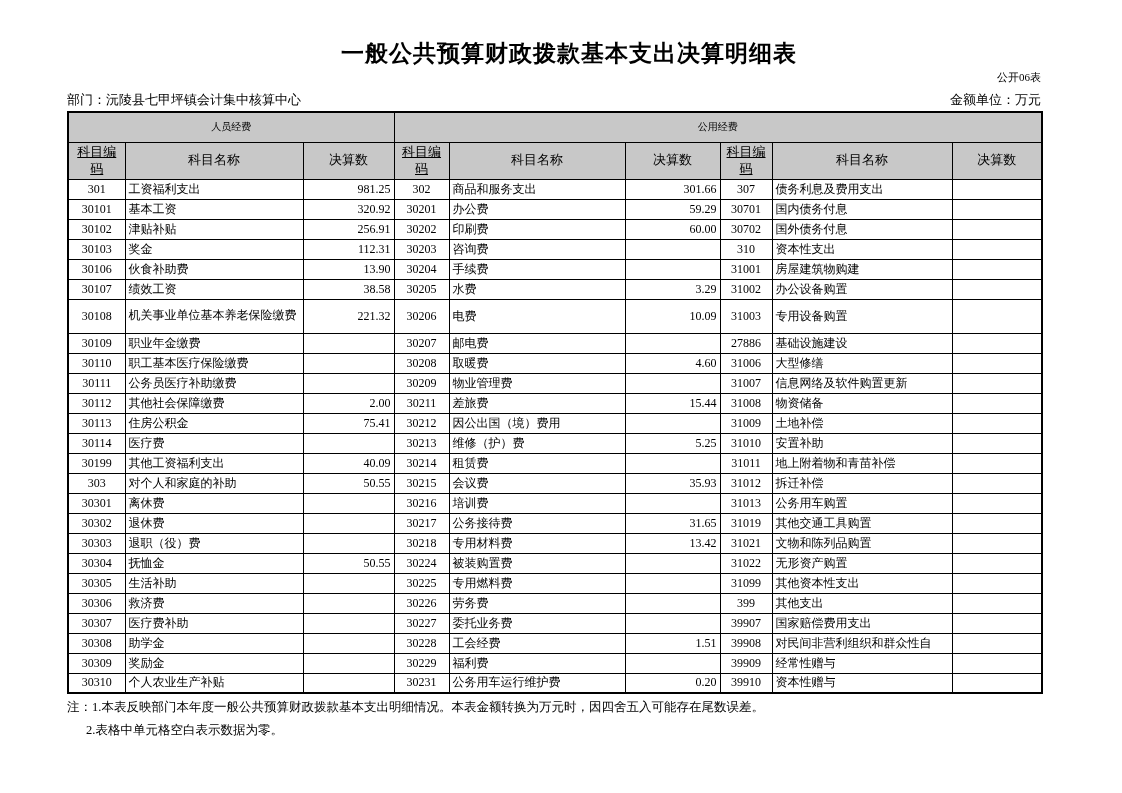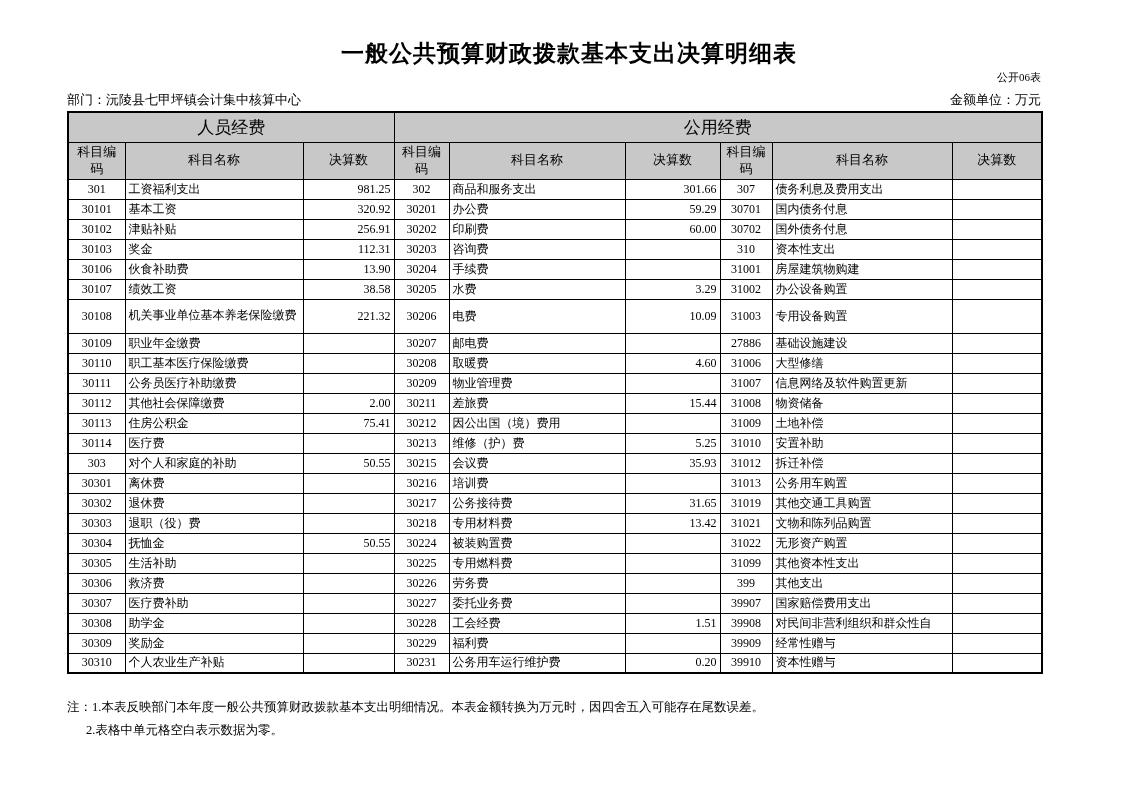--- a/index.html
+++ b/index.html
@@ -11,23 +11,23 @@
            font-size:23px; font-weight:bold; letter-spacing:1px;padding-left:16px; }
   .form-label { position:absolute; top:70px; right:81px; font-size:11px; }
   .meta-row { position:absolute; top:91px; left:67px; right:81px;
               display:flex; justify-content:space-between; font-size:13px; }
 
   table.budget { position:absolute; top:111px; left:67px; width:974px;
                  border-collapse:collapse; table-layout:fixed;
                  border:2px solid #000; font-size:12px; }
   table.budget th, table.budget td { border:1px solid #000; overflow:hidden; }
   table.budget th { background:#c8c8c8; font-weight:normal; text-align:center; vertical-align:middle; }
-  tr.ghr th { height:30px; font-size:17px; }
+  tr.ghr th { height:30px; font-size:10px; }
   tr.chr th { height:37px; font-size:13px; line-height:1.25; }
-  th.hcode { word-break:break-all; padding:0 2px; }
+  th.hcode { word-break:break-all; padding:0 2px;text-decoration:underline; }
   td { height:20px; padding:0 3px; vertical-align:middle; white-space:nowrap; }
   td.code { text-align:center; }
   td.name { text-align:left; }
   td.name.wrap { white-space:normal; line-height:1.3; }
   td.val  { text-align:right; }
   td.ind  { }
   tr.tall td { height:34px; }
 
   .notes { position:absolute; top:696px; left:67px; font-size:12.5px; line-height:1.8; }
   .note2 { padding-left:19px; }
@@ -213,20 +213,31 @@
           <td class="name">医疗费</td>
           <td class="val"></td>
           <td class="code">30213</td>
           <td class="name ind">维修（护）费</td>
           <td class="val">5.25</td>
           <td class="code">31010</td>
           <td class="name ind">安置补助</td>
           <td class="val"></td>
         </tr>
         <tr>
+          <td class="code">30199</td>
+          <td class="name">其他工资福利支出</td>
+          <td class="val">40.09</td>
+          <td class="code">30214</td>
+          <td class="name ind">租赁费</td>
+          <td class="val"></td>
+          <td class="code">31011</td>
+          <td class="name ind">地上附着物和青苗补偿</td>
+          <td class="val"></td>
+        </tr>
+        <tr>
           <td class="code">303</td>
           <td class="name">对个人和家庭的补助</td>
           <td class="val">50.55</td>
           <td class="code">30215</td>
           <td class="name ind">会议费</td>
           <td class="val">35.93</td>
           <td class="code">31012</td>
           <td class="name ind">拆迁补偿</td>
           <td class="val"></td>
         </tr>

